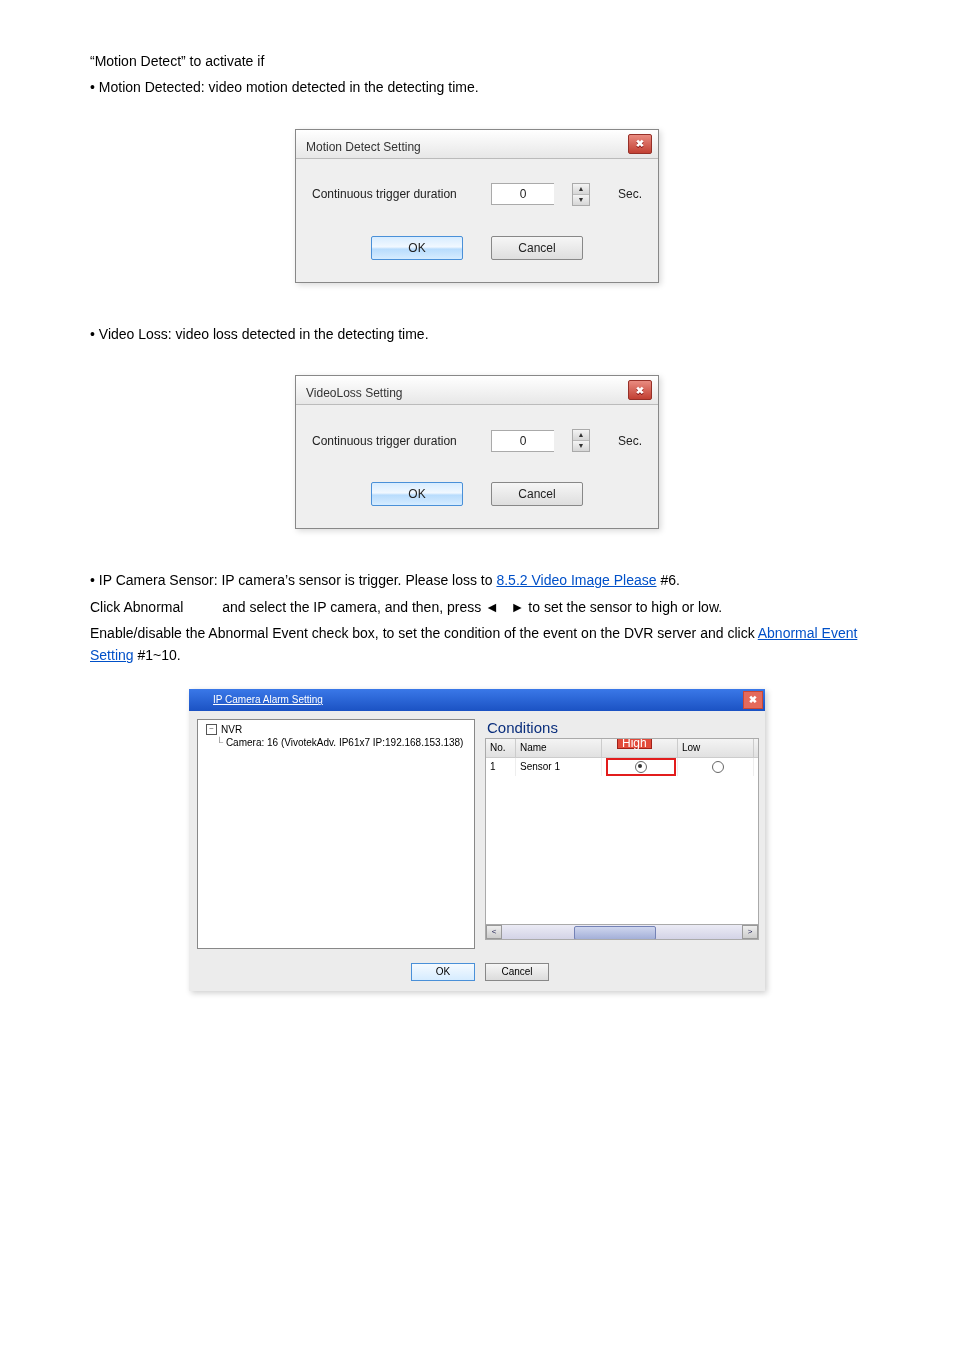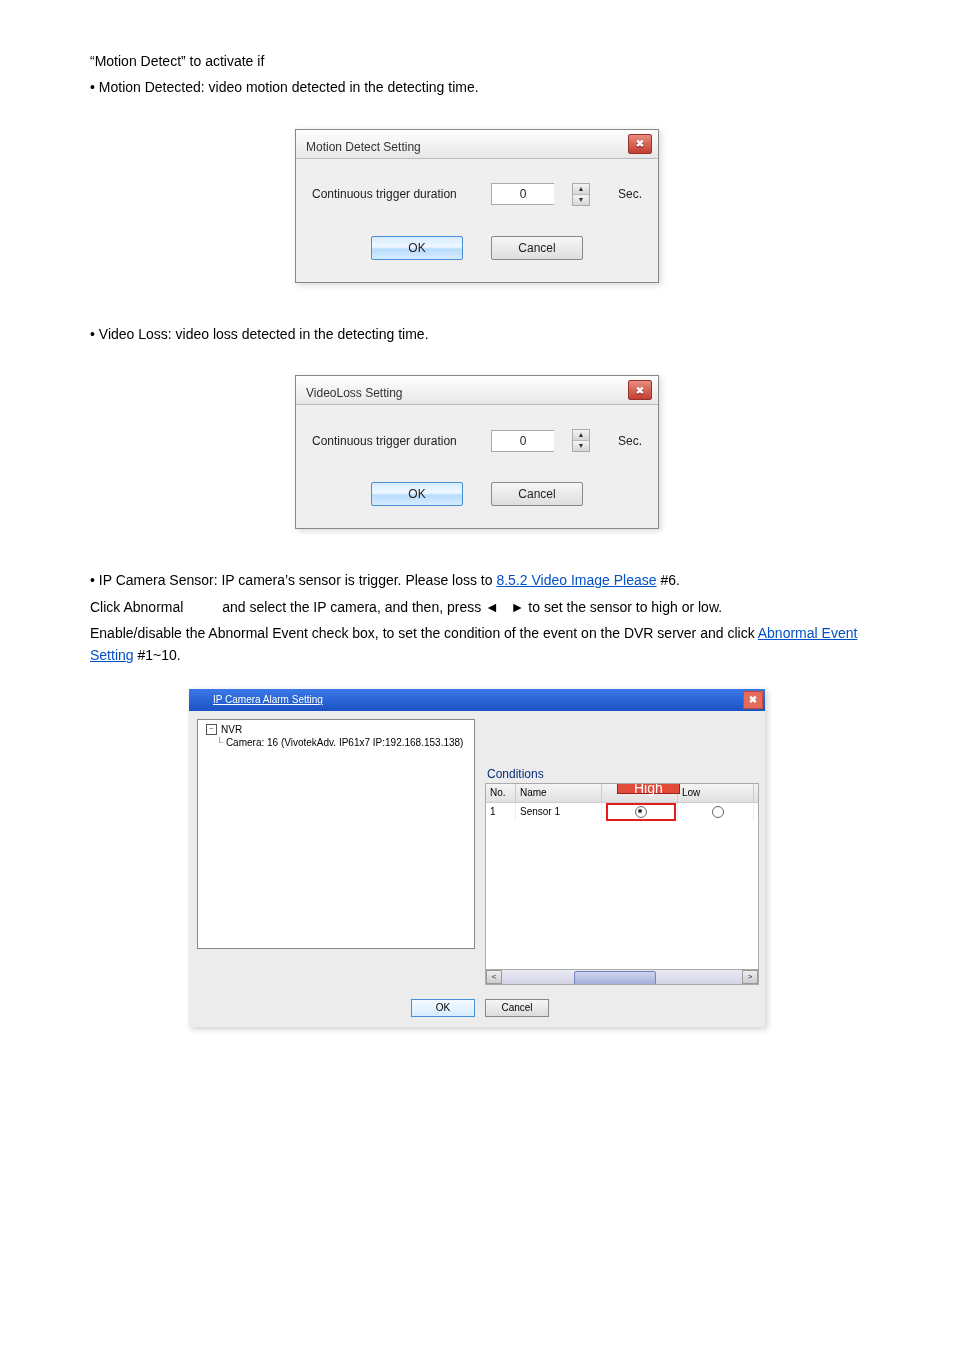--- a/index.html
+++ b/index.html
@@ -122,43 +122,43 @@
   .tree-panel .root { display:flex; align-items:center; gap:4px;}
   .tree-panel .minus {
     width:9px; height:9px; border:1px solid #555;
     display:inline-flex; align-items:center; justify-content:center;
     font-size:8px; line-height:8px; color:#555; background:#fff;
   }
   .tree-panel .child { margin-left: 14px; margin-top:2px; }
   .tree-panel .child::before { content:"└ "; color:#888; }
 
   .cond-panel { flex:1; }
-  .cond-title { color:#0a2e7c; font-size:12px; margin-bottom:2px; padding-left:2px;margin-top:48px; }
+  .cond-title { color:#0a2e7c; font-size:15px; margin-bottom:2px; padding-left:2px; }
   .cond-title::before { content:""; }
   .grid-wrap {
     border:1px solid #aaa; background:#fff;
     width: 100%; height: 200px;
     position: relative;
     overflow: hidden;
   }
   .ghead {
     display:grid;
     grid-template-columns: 30px 86px 76px 76px;
     height:18px; font-size:10px;
     background: linear-gradient(#f4f4f4,#e1e1e1);
     border-bottom:1px solid #ccc;
   }
   .ghead div {
     border-right:1px solid #ccc;
     display:flex; align-items:center; padding-left:4px; position:relative;
   }
   .ghead .high-bad {
     position:absolute; left:20%; top:-2px;
-    background:#e24a3a; color:#fff; font-size:14px;
-    padding:0 16px; height:10px; line-height:10px;
+    background:#e24a3a; color:#fff; font-size:12px;
+    padding:0 4px; height:10px; line-height:10px;
     border:1px solid #a02018;
   }
   .grow {
     display:grid;
     grid-template-columns: 30px 86px 76px 76px;
     height:16px; font-size:10px;
   }
   .grow div {
     border-right:1px solid #eee;
     display:flex; align-items:center; padding-left:4px;

